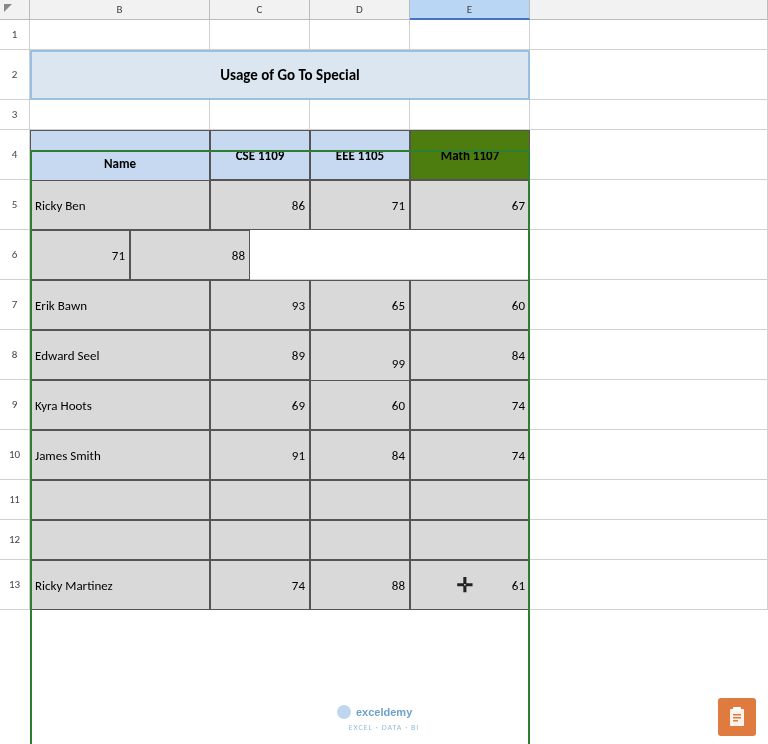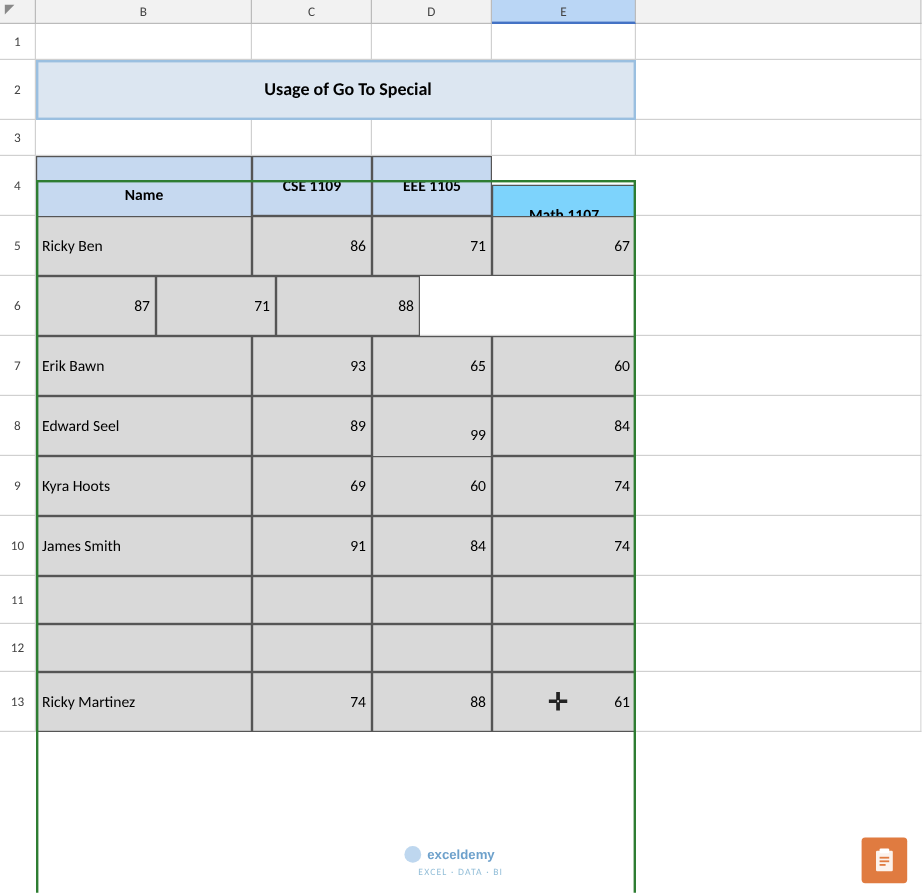--- a/index.html
+++ b/index.html
@@ -234,21 +234,21 @@
       <div class="cell col-a row-header" data-name="row-header-4" style="height:50px; font-size:11px; color:#444; justify-content:center">4</div>
       <div class="cell col-b table-header" data-name="cell-b4" style="height:66px">
         <span data-name="header-name" style="font-weight:bold">Name</span>
       </div>
       <div class="cell col-c table-header" data-name="cell-c4" style="height:50px">
         <span data-name="header-cse" style="font-weight:bold">CSE 1109</span>
       </div>
       <div class="cell col-d table-header" data-name="cell-d4" style="height:50px">
         <span data-name="header-eee" style="font-weight:bold">EEE 1105</span>
       </div>
-      <div class="cell col-e table-header" data-name="cell-e4" style="height:50px; background:#7dd3fc;margin-top:24px;">
+      <div class="cell col-e table-header" data-name="cell-e4" style="height:50px; background:#4d7c0f;">
         <span data-name="header-math" style="font-weight:bold">Math 1107</span>
       </div>
       <div class="cell col-rest" data-name="cell-rest-4" style="height:50px"></div>
     </div>
 
     <div class="grid-row" style="height:50px" data-name="grid-row-5">
       <div class="cell col-a row-header" data-name="row-header-5" style="height:50px; font-size:11px; color:#444; justify-content:center">5</div>
       <div class="cell col-b table-data-name" data-name="cell-b5" style="height:50px">
           <span data-name="name-ricky">Ricky Ben</span>
         </div>
@@ -259,23 +259,20 @@
           <span data-name="val-d5">71</span>
         </div>
       <div class="cell col-e table-data-num" data-name="cell-e5" style="height:50px; background:#d9d9d9; border:1px solid #555">
           <span data-name="val-e5">67</span>
         </div>
       <div class="cell col-rest" data-name="cell-rest-5" style="height:50px"></div>
     </div>
 
     <div class="grid-row" style="height:50px" data-name="grid-row-6">
       <div class="cell col-a row-header" data-name="row-header-6" style="height:50px; font-size:11px; color:#444; justify-content:center">6</div>
-      <div class="cell col-c table-data-num" data-name="cell-c6" style="height:50px">
-          <span data-name="val-c6">87</span>
-        </div>
       <div class="cell col-d table-data-num" data-name="cell-d6" style="height:50px">
           <span data-name="val-d6">71</span>
         </div>
       <div class="cell col-e table-data-num" data-name="cell-e6" style="height:50px; background:#d9d9d9; border:1px solid #555">
           <span data-name="val-e6">88</span>
         </div>
       <div class="cell col-rest" data-name="cell-rest-6" style="height:50px"></div>
     </div>
 
     <div class="grid-row" style="height:50px" data-name="grid-row-7">

